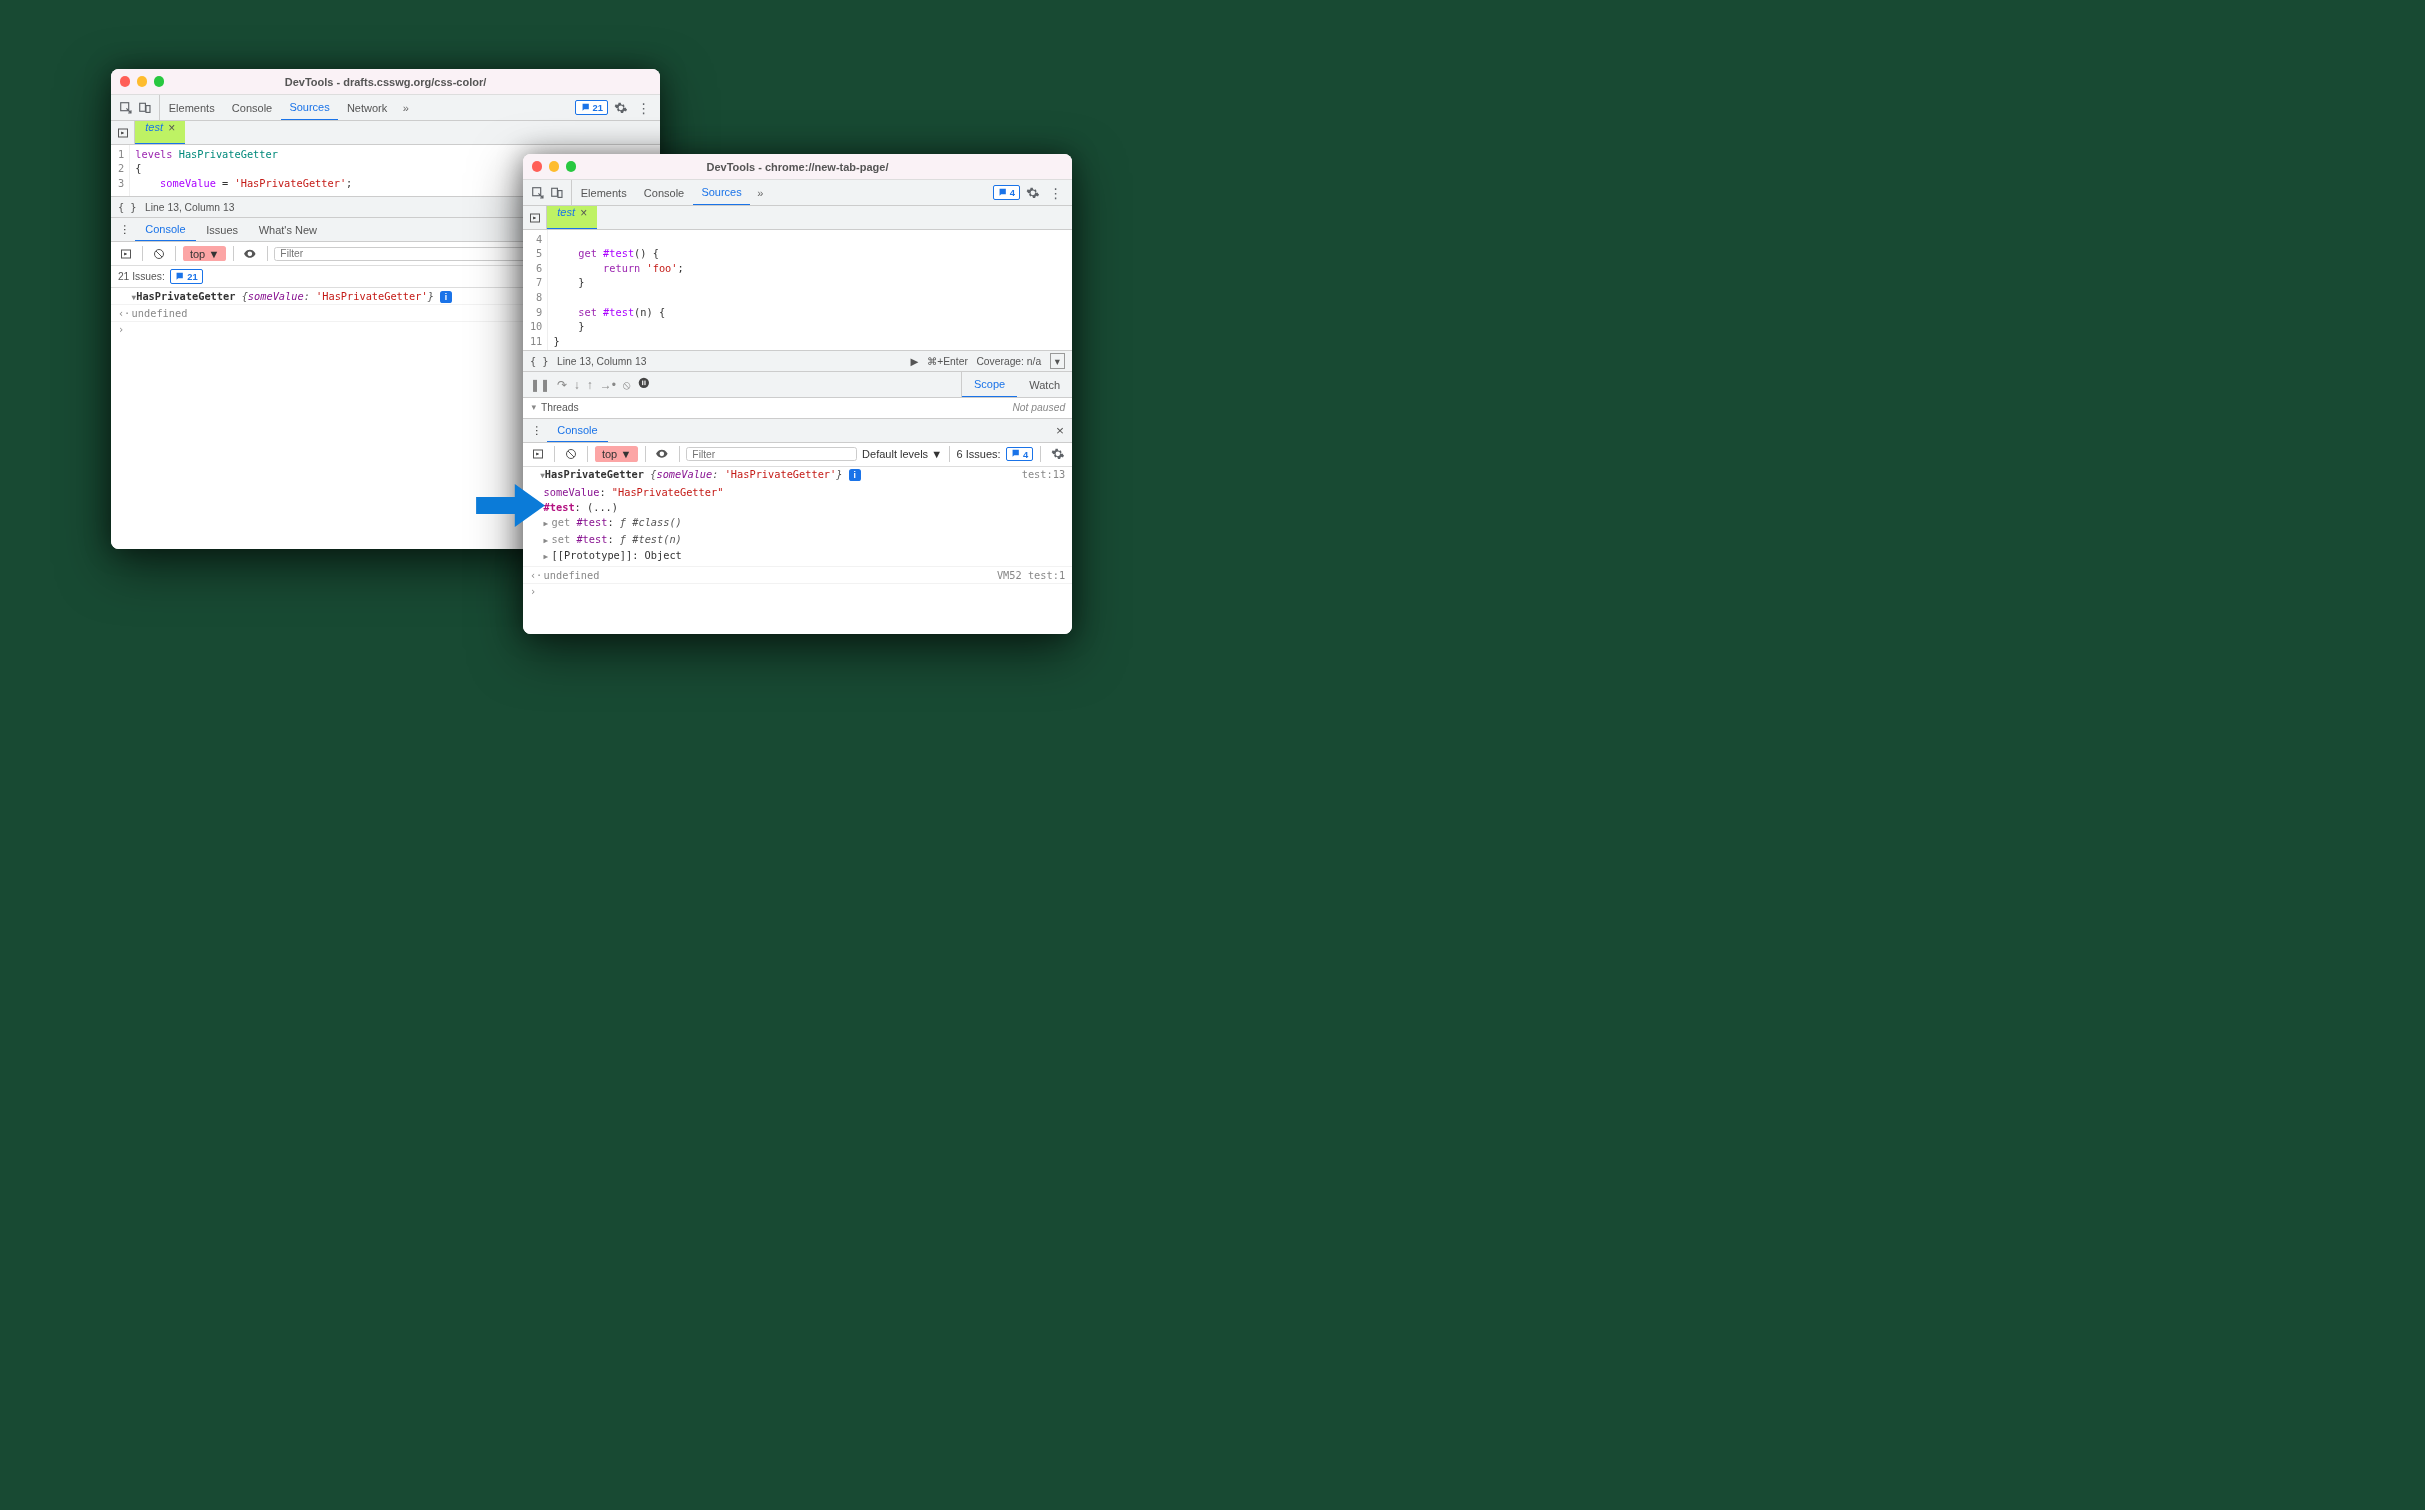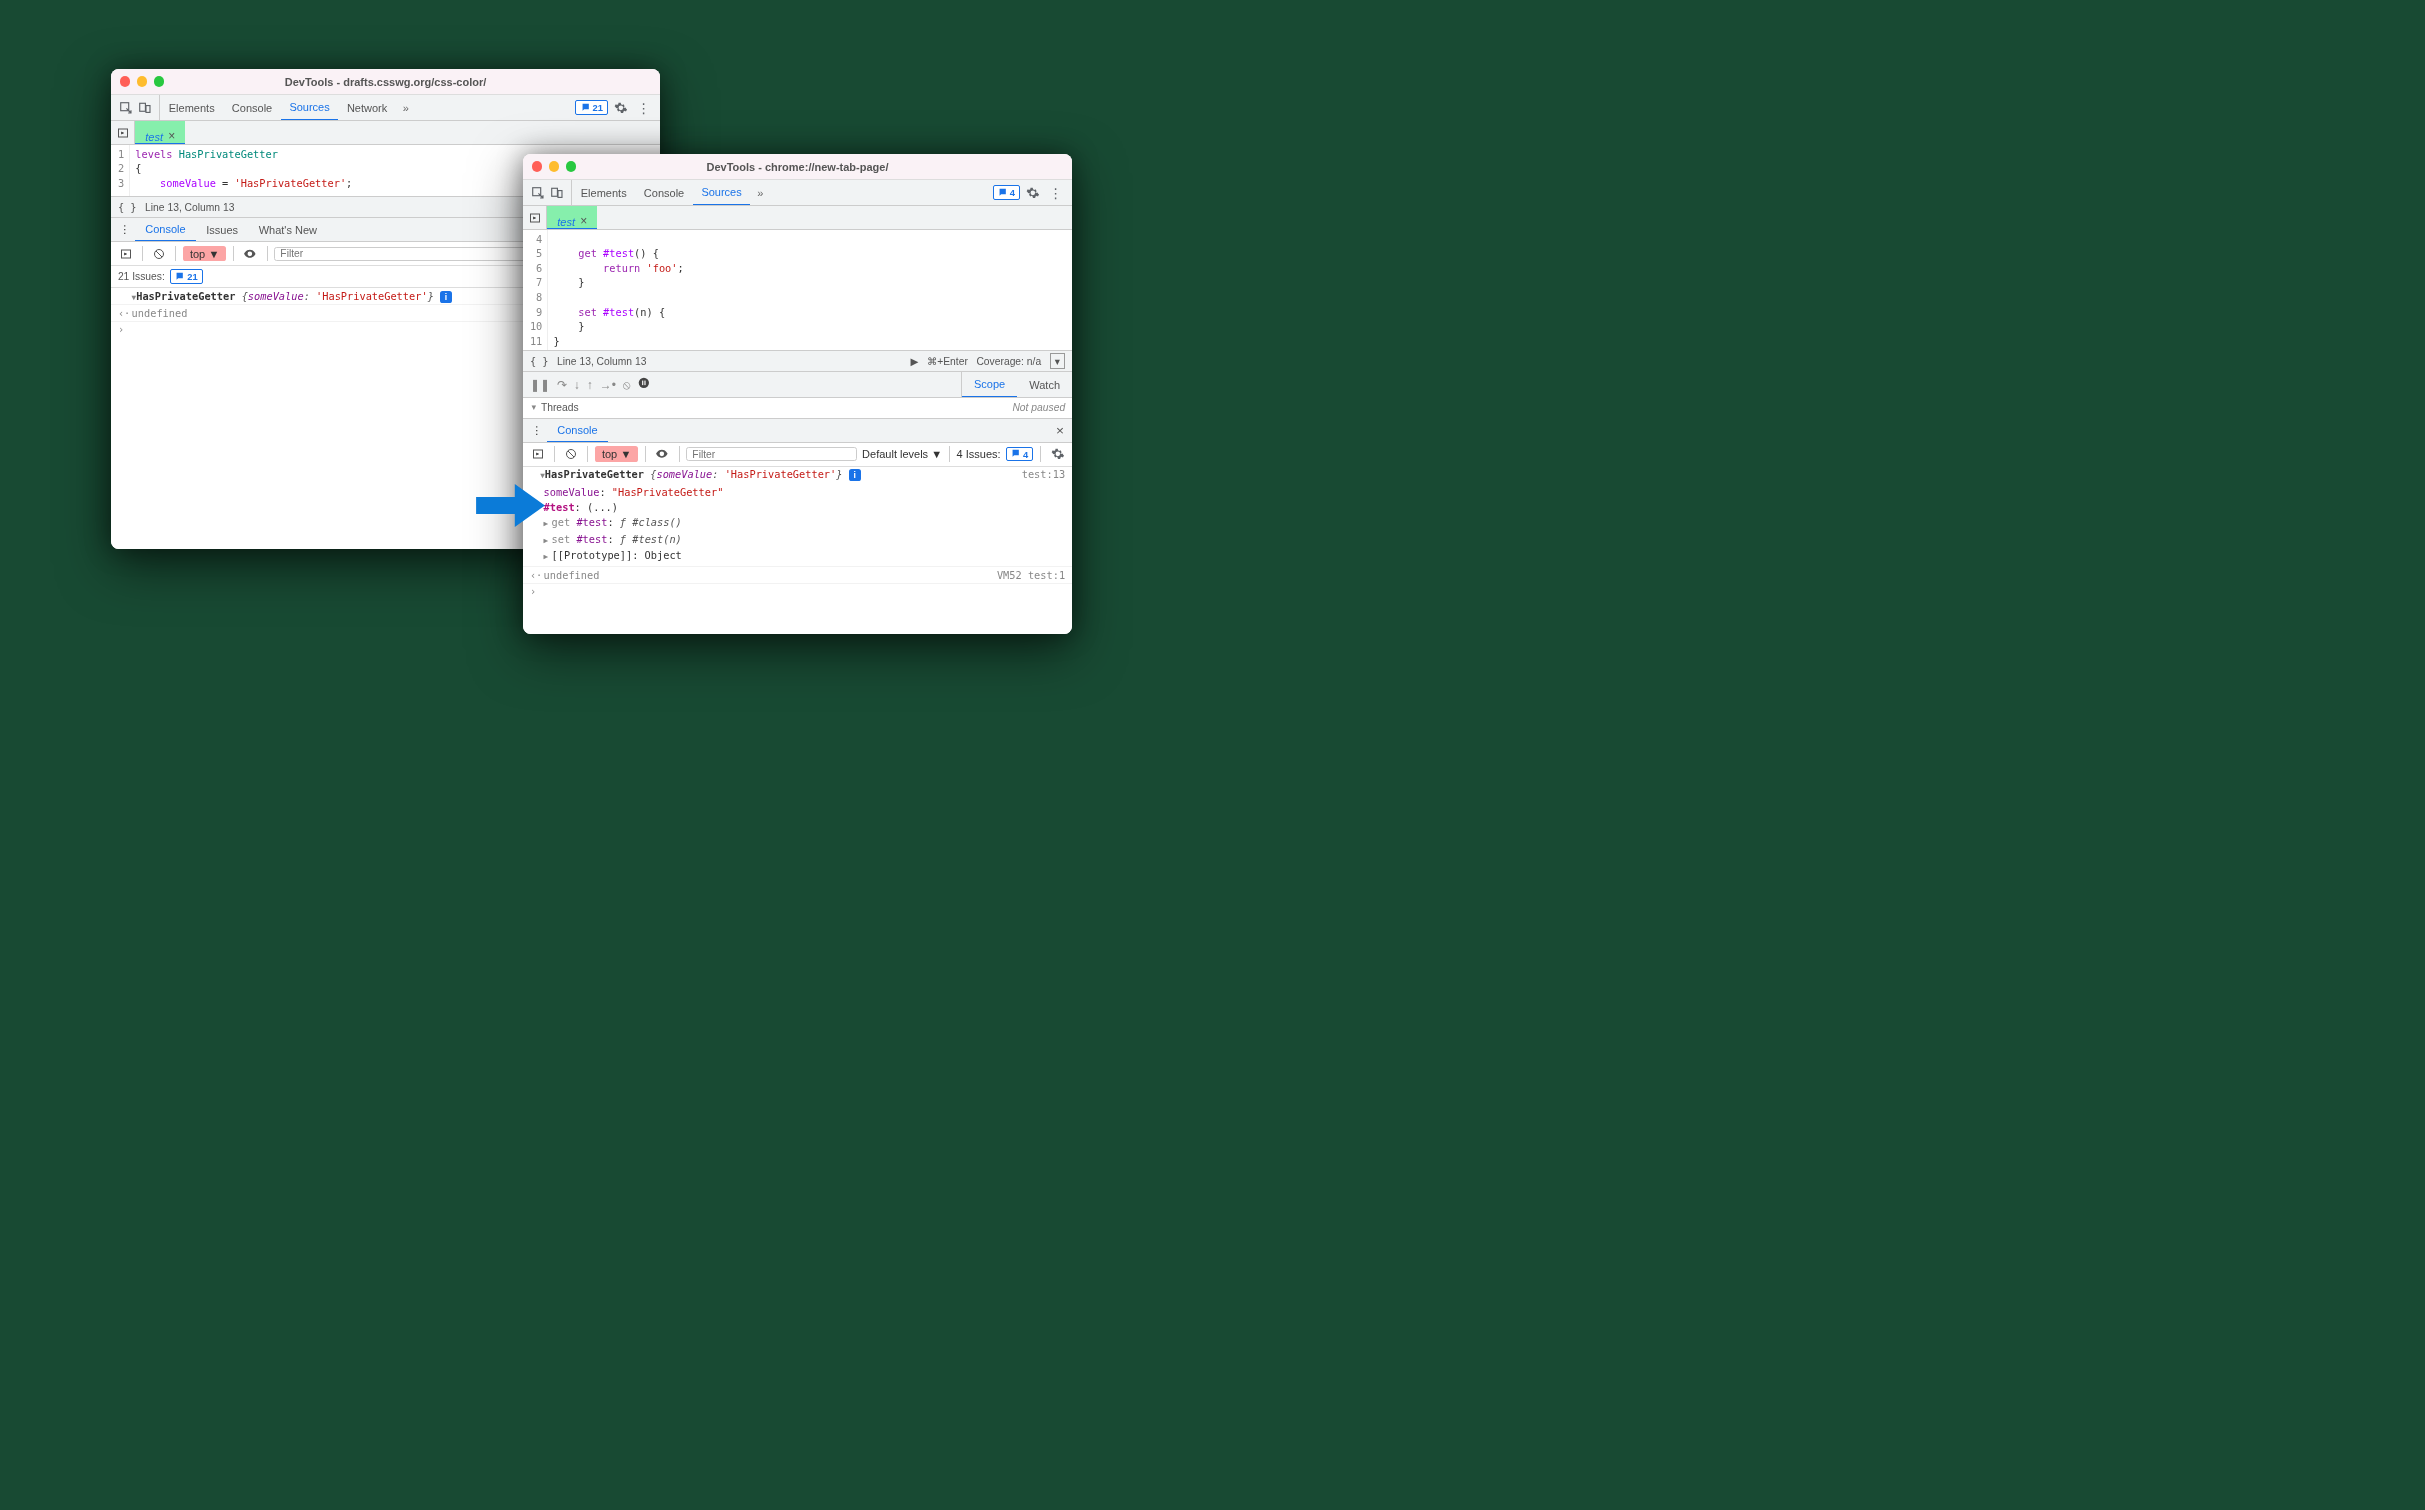--- a/index.html
+++ b/index.html
@@ -71,23 +71,23 @@
   }
   .iconbtn { width:19px; height:19px; display:flex;align-items:center;justify-content:center;color:#5f6368;cursor:pointer;}
   .dots { font-size:13.7px; }
 
   .filetabs {
     height: 24px; border-bottom: 0.9px solid #ccc; background: #f1f3f4;
     display:flex; align-items:stretch;
   }
   .filetabs .play { width:24px;display:flex;align-items:center;justify-content:center;border-right:0.9px solid #ccc;color:#555;}
   .filetabs .ftab {
-    padding: 0 10.3px; display:flex;align-items:flex-end;gap:5.1px;
+    padding: 0 10.3px; display:flex;align-items:flex-start;gap:5.1px;
     color:#1a73e8; border-bottom: 1.7px solid #1a73e8; font-style: italic;
-    background:#86efac;
+    background:#bef264;
   }
   .filetabs .ftab .x { color:#555; font-style:normal; cursor:pointer; font-size:12px;}
 
   .editor {
     display:flex; background:#fff; font-family: Menlo, monospace; font-size:10.3px;
     overflow:hidden;
   }
   .gutter {
     background: #fff; color:#888; text-align:right; padding: 1.7px 5.1px 1.7px 6.9px;
     border-right:0.9px solid #eee; line-height:14.6px;
@@ -479,21 +479,21 @@
     <span class="sep"></span>
     <span class="iconbtn">
       <svg width="13.7" height="13.7" viewBox="0 0 24 24" fill="#555">
           <path d="M12 5c-7 0-10 7-10 7s3 7 10 7 10-7 10-7-3-7-10-7zm0 11a4 4 0 110-8 4 4 0 010 8z"></path>
         </svg>
     </span>
     <span class="sep"></span>
     <input class="filter" placeholder="Filter" style="">
     <span><span>Default levels</span> ▼</span>
     <span class="sep"></span>
-    <span>4 Issues:</span>
+    <span>6 Issues:</span>
     <span class="badge" style="background:#fff;color:#1a73e8;border:0.9px solid #1a73e8;">
       <svg width="9.4" height="9.4" viewBox="0 0 24 24" fill="currentColor">
           <path d="M20 2H4v18l4-4h12z"></path>
         </svg>
       <span>4</span>
     </span>
     <span class="sep"></span>
     <span class="iconbtn">
       <svg class="icon" viewBox="0 0 24 24" fill="#5f6368">
           <path d="M12 8a4 4 0 100 8 4 4 0 000-8zm9 4a7 7 0 01-.1 1.2l2 1.6-2 3.4-2.4-1a7 7 0 01-2 1.2l-.4 2.6h-4l-.4-2.6a7 7 0 01-2-1.2l-2.4 1-2-3.4 2-1.6A7 7 0 013 12a7 7 0 01.1-1.2l-2-1.6 2-3.4 2.4 1a7 7 0 012-1.2L7.9 3h4l.4 2.6a7 7 0 012 1.2l2.4-1 2 3.4-2 1.6c0 .4.1.8.1 1.2z"></path>

